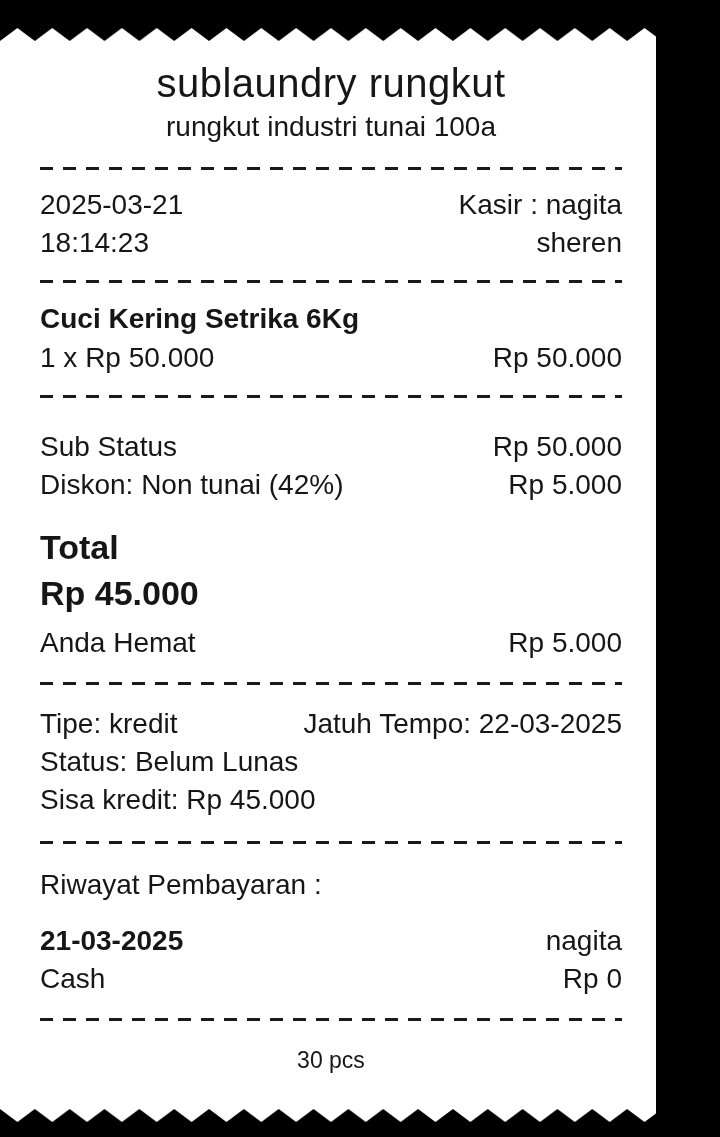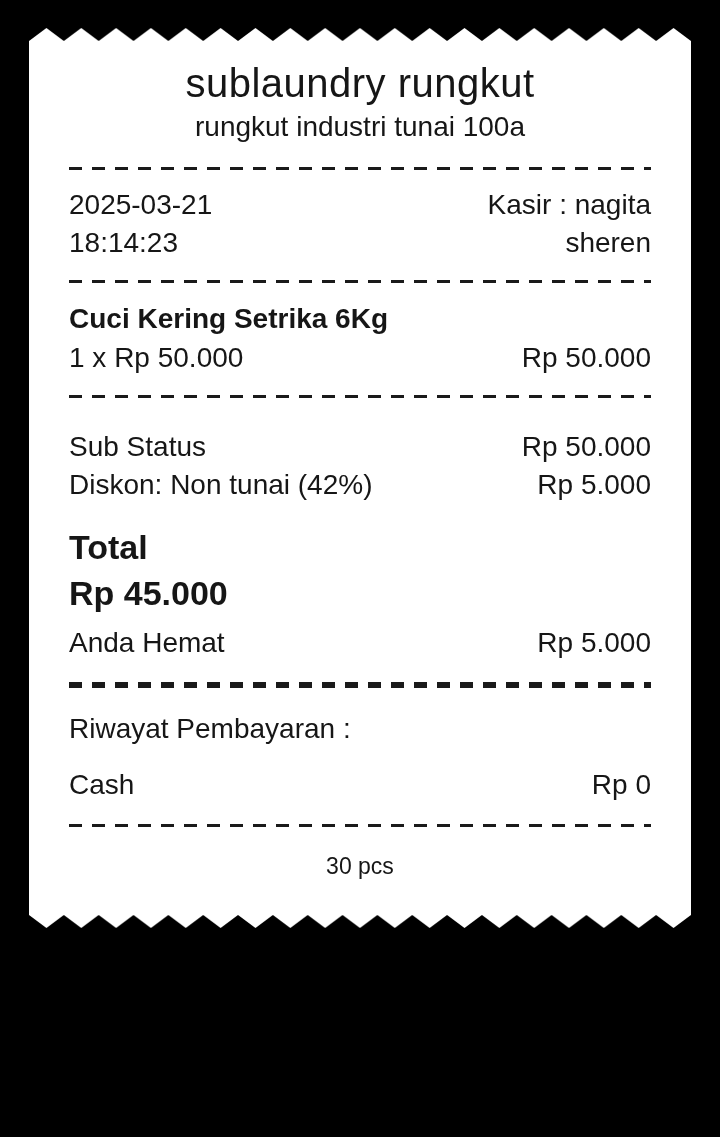--- a/index.html
+++ b/index.html
@@ -3,21 +3,21 @@
 <meta charset="utf-8">
 <style>
   html, body {
     margin: 0;
     padding: 0;
     background: #000000;
     font-family: "Liberation Sans", "DejaVu Sans", sans-serif;
     color: #161616;
   }
   .stage {
-    width: 720px;
+    width: 656px;
     height: 1137px;
     background: #000000;
     overflow: hidden;
     position: relative;
   }
   .receipt {
     width: 662px;
     margin: 0 auto;
     padding-top: 28px;
   }
@@ -144,26 +144,42 @@
           <span class="right">Rp 45.000</span>
         </div>
         <div class="row hemat-row">
           <span class="left">Anda Hemat</span>
           <span class="right">Rp 5.000</span>
         </div>
       </div>
 
       <div class="sep"></div>
 
+      <div class="credit-sec">
+        <div class="row">
+          <span class="left">Tipe: kredit</span>
+          <span class="right">Jatuh Tempo: 22-03-2025</span>
+        </div>
+        <div class="row">
+          <span class="left">Status: Belum Lunas</span>
+        </div>
+        <div class="row">
+          <span class="left">Sisa kredit: Rp 45.000</span>
+        </div>
+      </div>
 
       <div class="sep"></div>
 
       <div>
         <div class="riwayat-heading">Riwayat Pembayaran :</div>
         <div class="history-entry">
+          <div class="row">
+            <span class="left bold">21-03-2025</span>
+            <span class="right">nagita</span>
+          </div>
           <div class="row">
             <span class="left">Cash</span>
             <span class="right">Rp 0</span>
           </div>
         </div>
       </div>
 
       <div class="sep"></div>
 
       <div class="footer-pcs">30 pcs</div>

